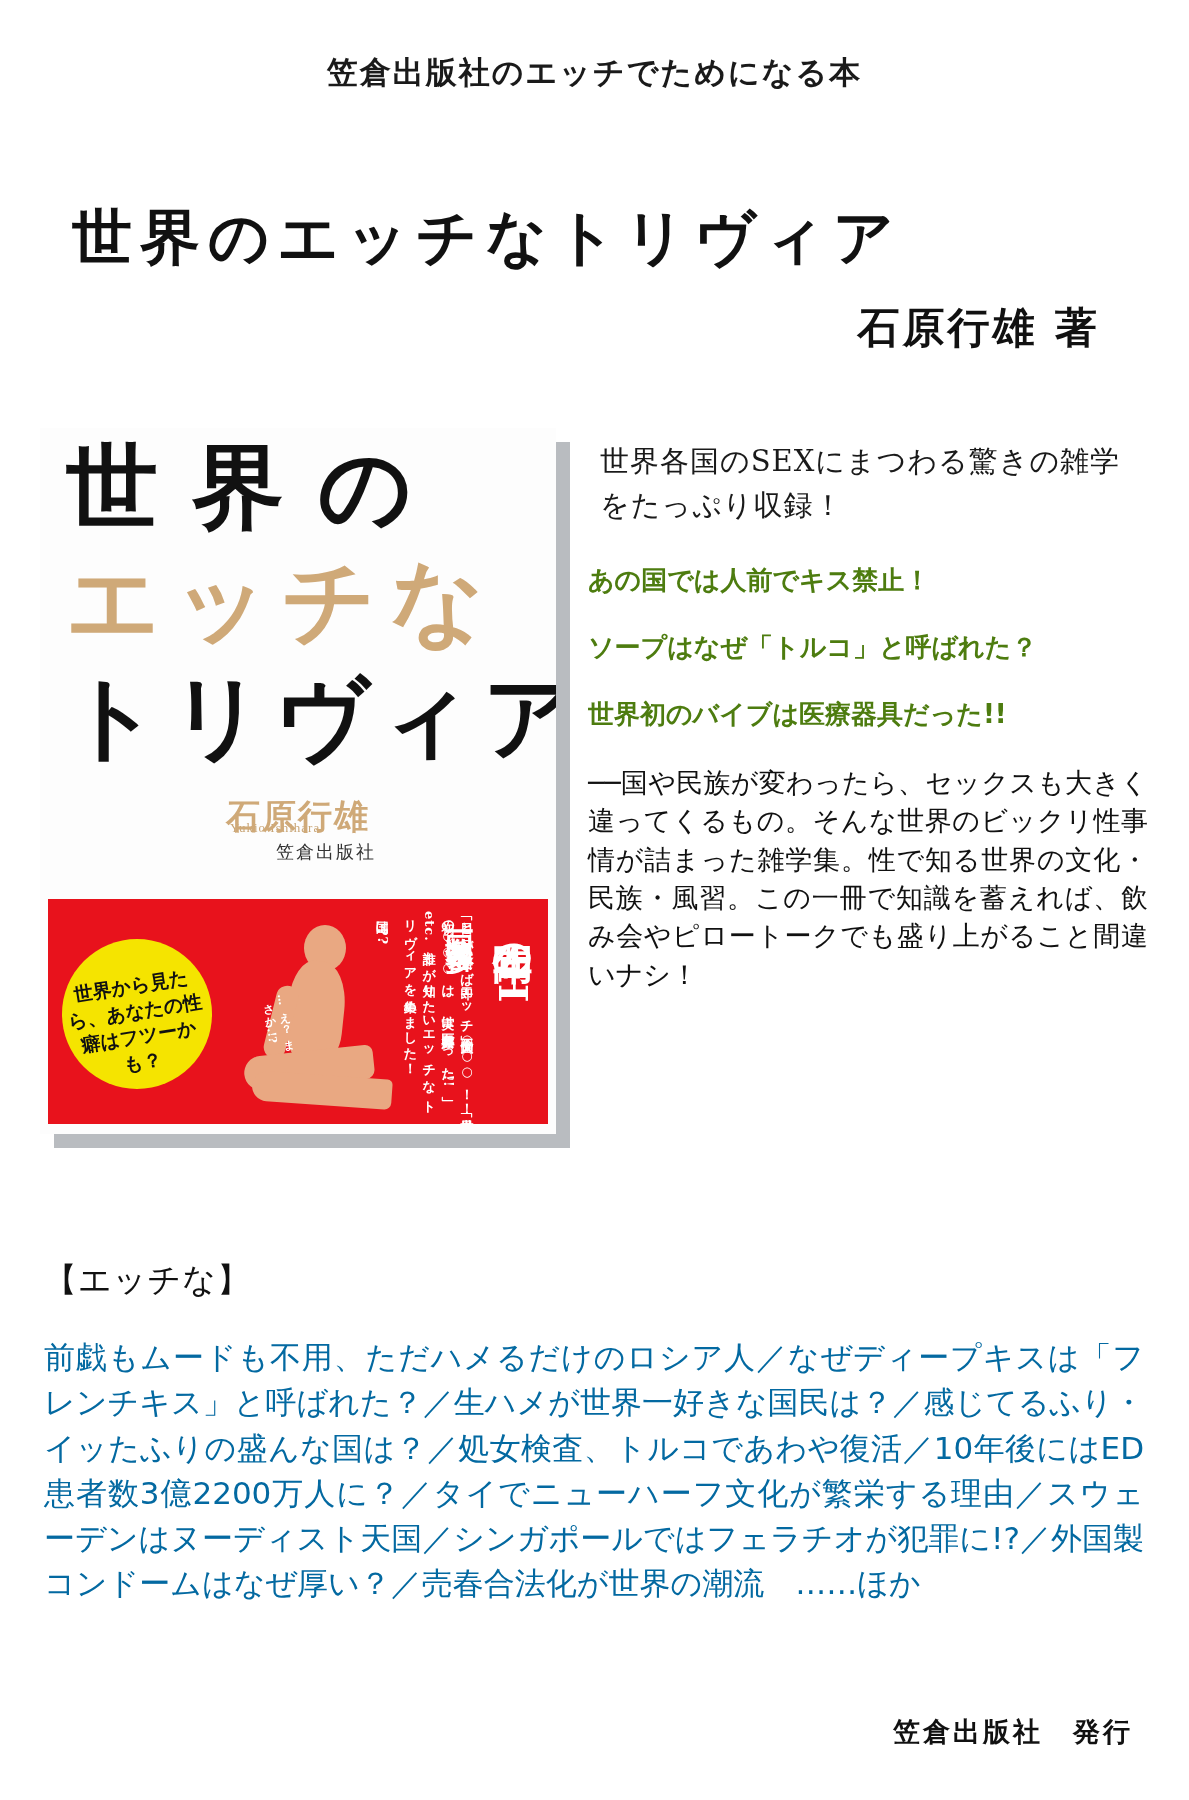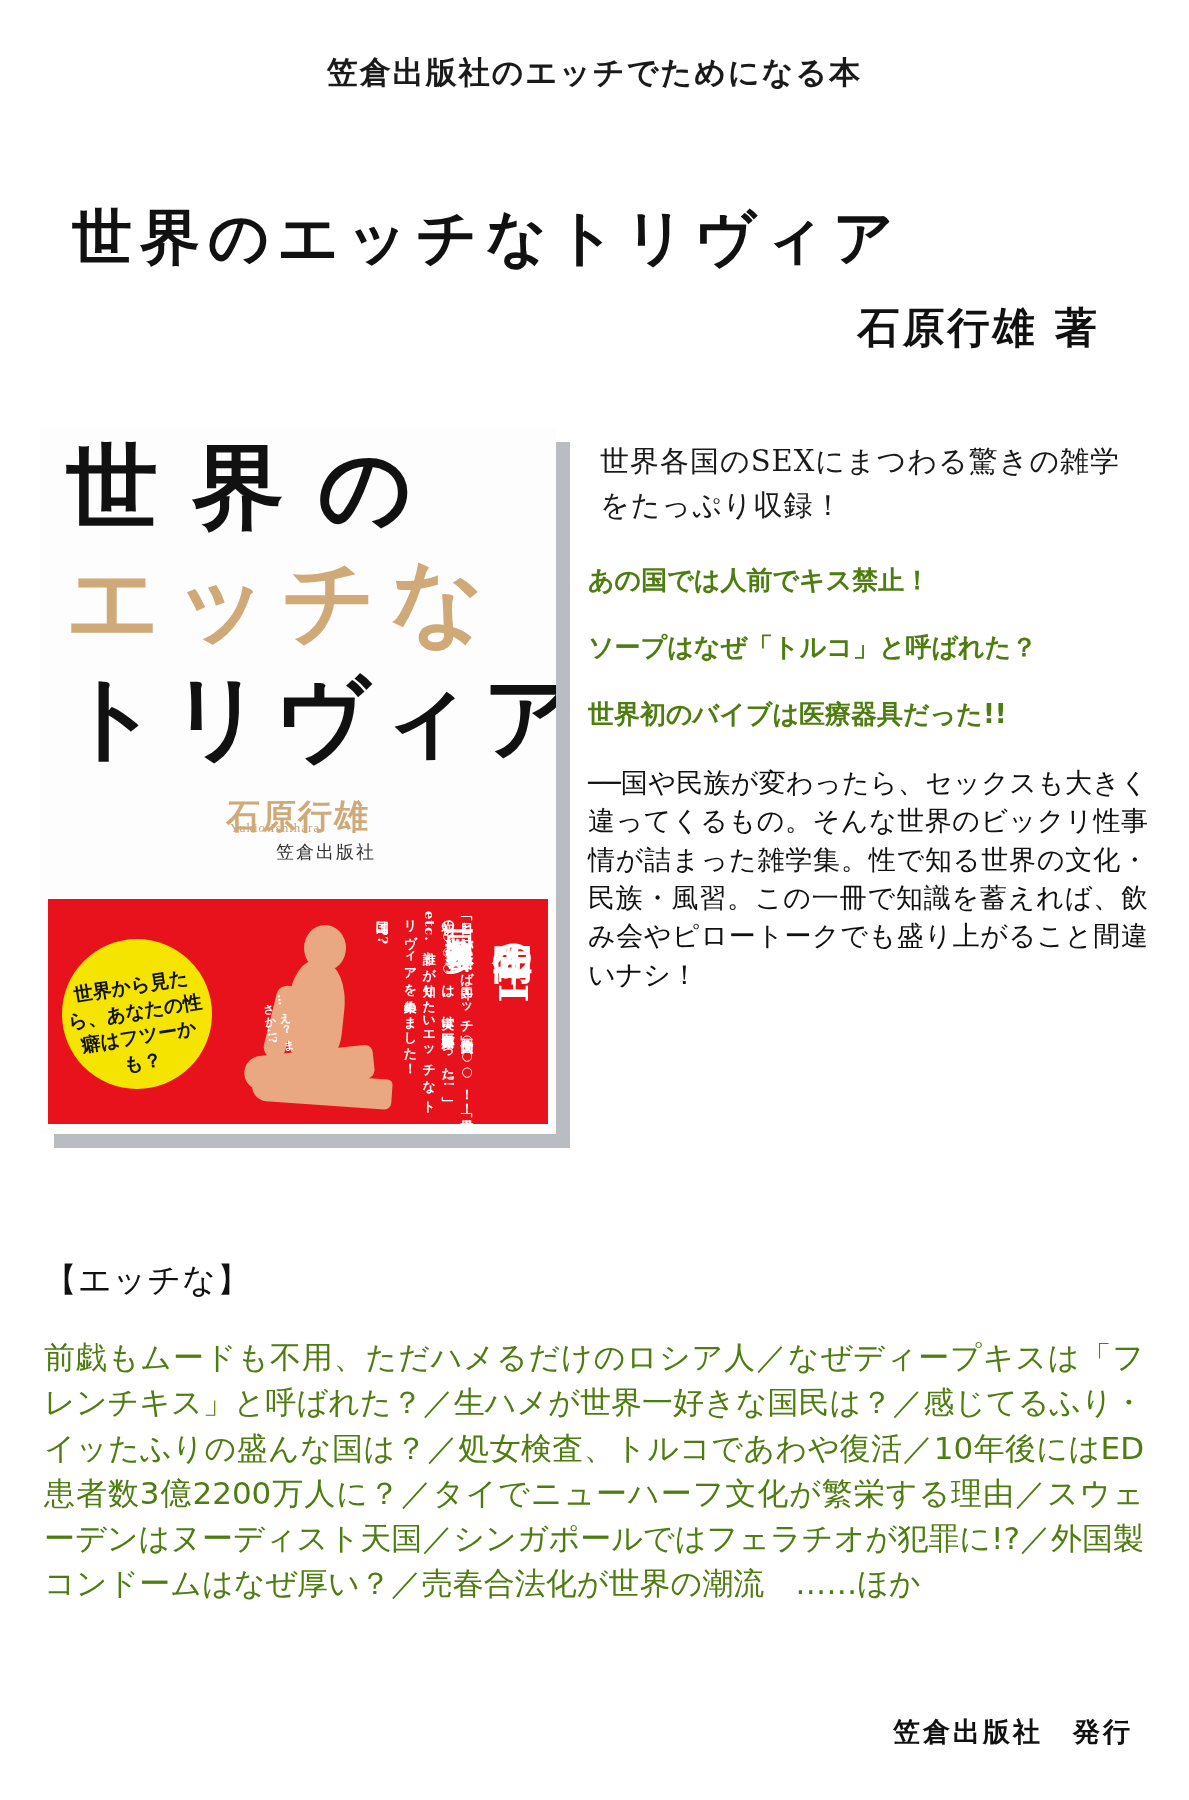--- a/index.html
+++ b/index.html
@@ -243,21 +243,21 @@
     color: #111;
     letter-spacing: 1px;
   }
   .contents-body {
     position: absolute;
     top: 1335px; left: 44px;
     width: 1100px;
     font-family: "DejaVu Sans", sans-serif;
     font-size: 31px;
     line-height: 1.46;
-    color: #4d7c0f;
+    color: #0369a1;
     text-align: justify;
   }
 
   .footer {
     position: absolute;
     bottom: 50px; right: 56px;
     font-family: "DejaVu Serif", serif;
     font-weight: bold;
     font-size: 27px;
     letter-spacing: 3px;

